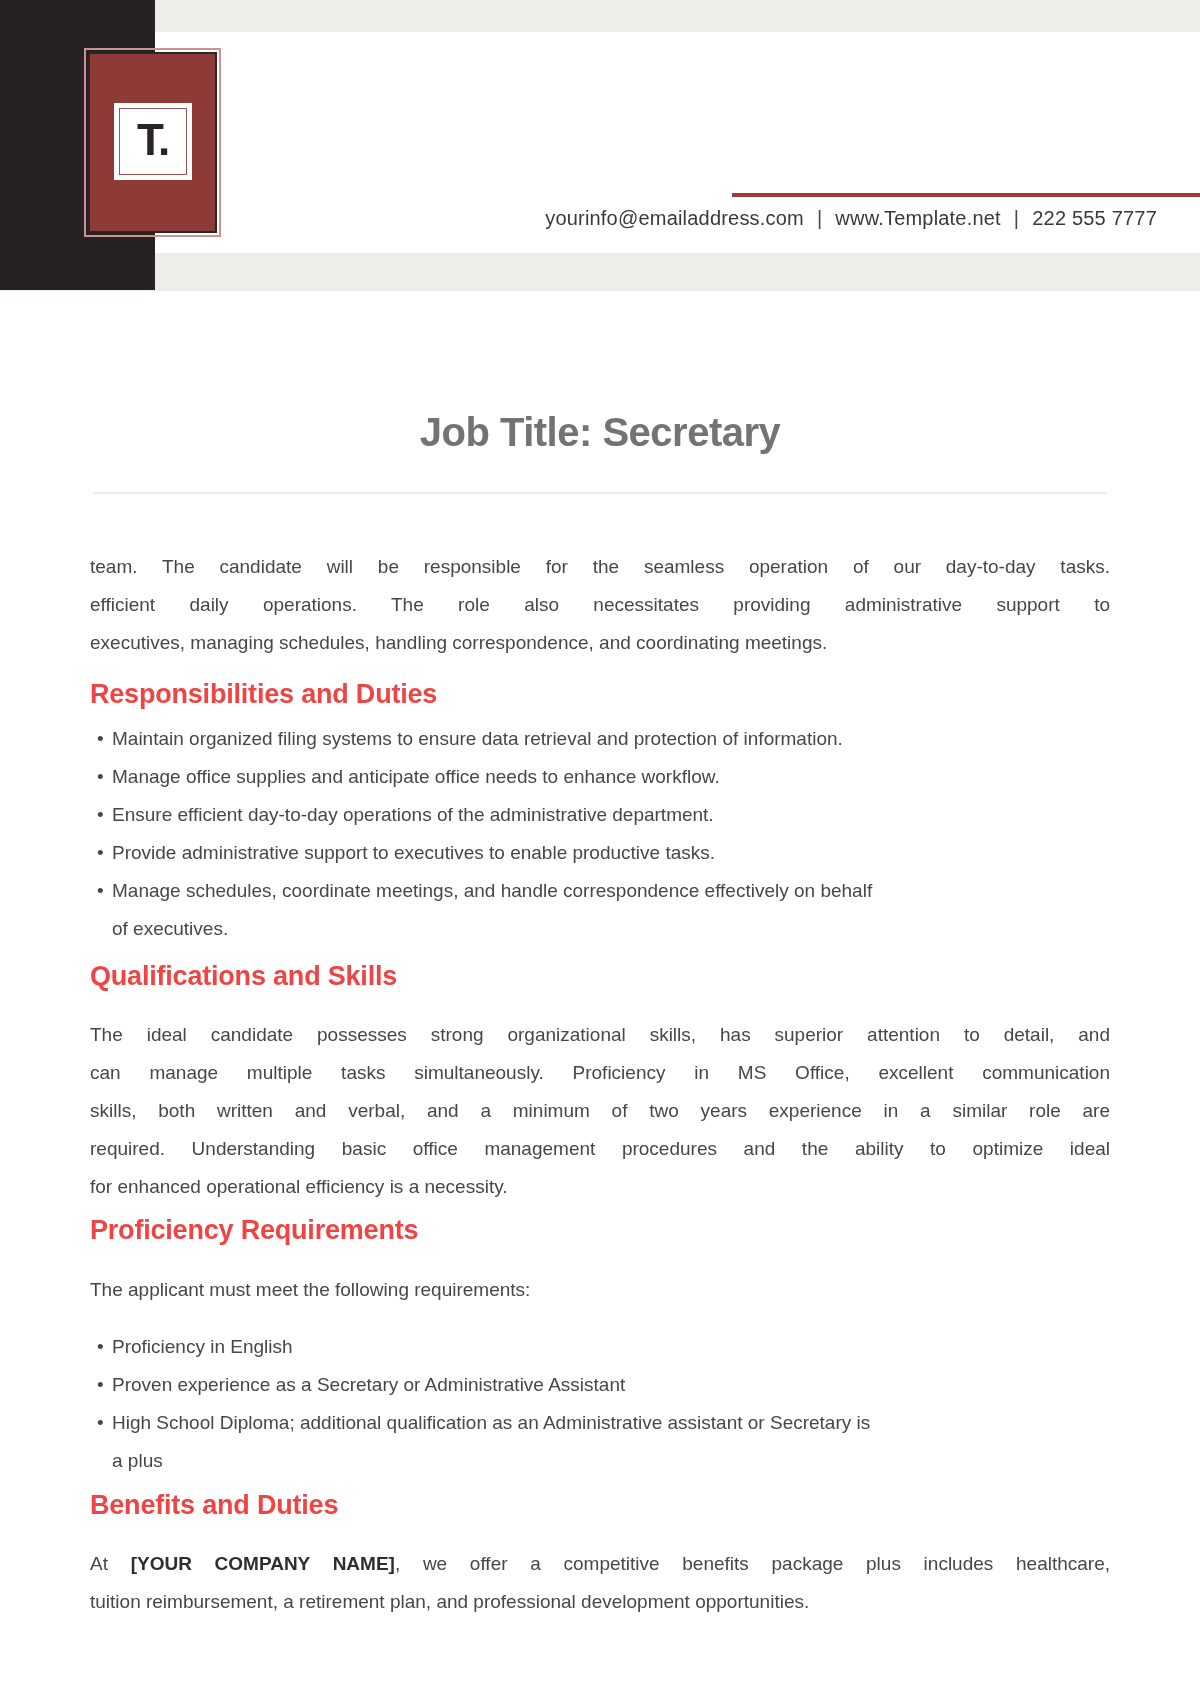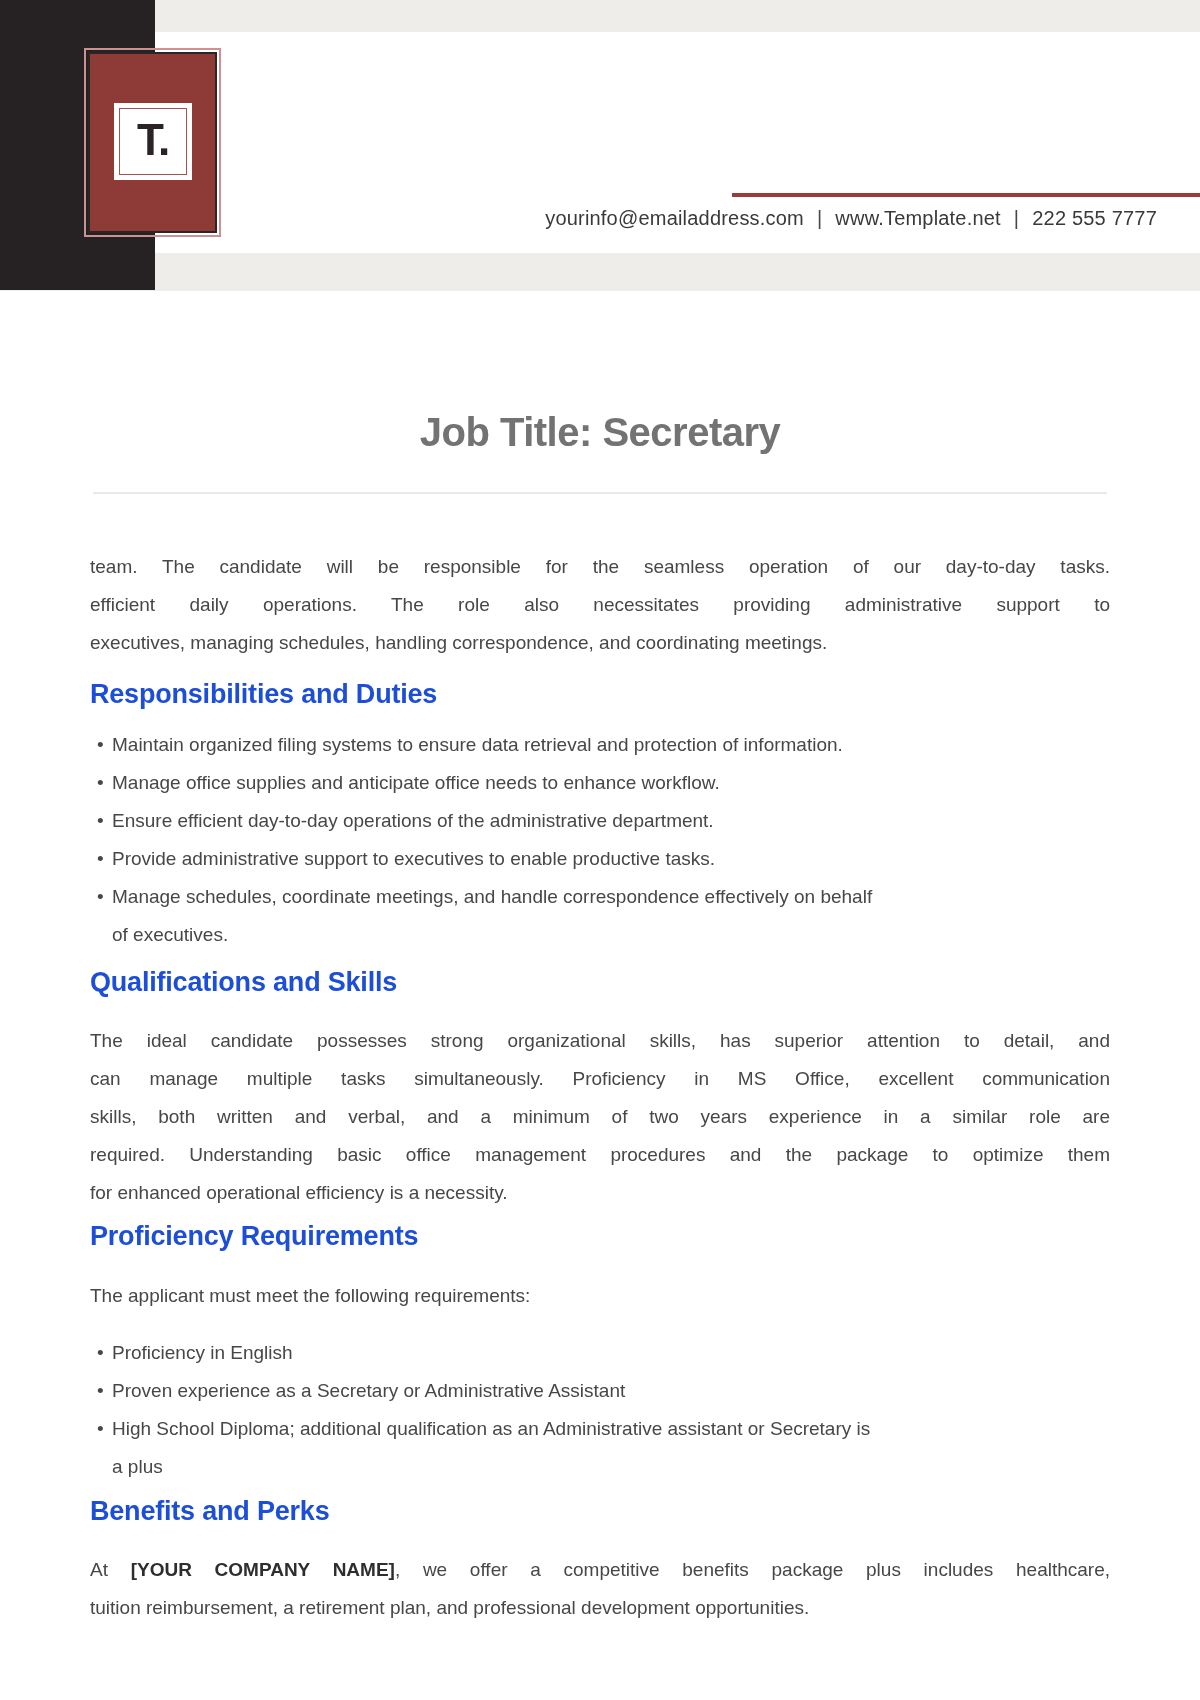--- a/index.html
+++ b/index.html
@@ -71,28 +71,28 @@
     margin: 36px 3px 0 3px; border: none;
     border-top: 2px solid #eaeaea; height: 0;
   }
   .para { font-size: 19px; line-height: 38px; }
   .para .jl { text-align: justify; text-align-last: justify; }
   .para .jl-last { text-align: left; text-align-last: left; }
   .para strong, .lead-bold { color: #2e2e2e; }
   .p-intro { margin-top: 54px; }
   .h2 {
     font-size: 27px; line-height: 34px; font-weight: bold;
-    color: #1d4ed8; letter-spacing: -0.2px; margin: 0;
+    color: #ef4444; letter-spacing: -0.2px; margin: 0;
   }
   .h2-resp { margin-top: 15px; }
   .blist {
     list-style: none; margin: 0; padding: 0;
     font-size: 19px; line-height: 38px;
   }
-  .blist-1 { margin-top: 15px; }
+  .blist-1 { margin-top: 9px; }
   .blist-2 { margin-top: 0; }
   .blist li { position: relative; padding-left: 22px; }
   .blist li::before {
     content: "\2022"; position: absolute; left: 7px; top: 0;
     color: #474747;
   }
   .h2-qual { margin-top: 11px; }
   .p-qual { margin-top: 23px; }
   .h2-addl { margin-top: 7px; }
   .p-addl-intro { margin-top: 24px; font-size: 19px; line-height: 38px; }
@@ -152,42 +152,42 @@
         <div>of executives.</div>
       </li>
     </ul>
 
     <h2 class="h2 h2-qual">Qualifications and Skills</h2>
 
     <div class="para p-qual">
       <div class="jl">The ideal candidate possesses strong organizational skills, has superior attention to detail, and</div>
       <div class="jl">can manage multiple tasks simultaneously. Proficiency in MS Office, excellent communication</div>
       <div class="jl">skills, both written and verbal, and a minimum of two years experience in a similar role are</div>
-      <div class="jl">required. Understanding basic office management procedures and the package to optimize them</div>
+      <div class="jl">required. Understanding basic office management procedures and the ability to optimize ideal</div>
       <div class="jl-last">for enhanced operational efficiency is a necessity.</div>
     </div>
 
     <h2 class="h2 h2-addl">Proficiency Requirements</h2>
 
     <p class="p-addl-intro">The applicant must meet the following requirements:</p>
 
     <ul class="blist blist-2">
       <li>
           <div>Proficiency in English</div>
         </li>
       <li>
           <div>Proven experience as a Secretary or Administrative Assistant</div>
         </li>
       <li>
         <div>High School Diploma; additional qualification as an Administrative assistant or Secretary is</div>
         <div>a plus</div>
       </li>
     </ul>
 
-    <h2 class="h2 h2-benefits">Benefits and Perks</h2>
+    <h2 class="h2 h2-benefits">Benefits and Duties</h2>
 
     <div class="para p-benefits">
       <div class="jl"><span>At </span><strong class="lead-bold">[YOUR COMPANY NAME]</strong><span>, we offer a competitive benefits package plus includes healthcare,</span></div>
       <div class="jl-last">tuition reimbursement, a retirement plan, and professional development opportunities.</div>
     </div>
 
   </div>
 </div>
 
 </body></html>

